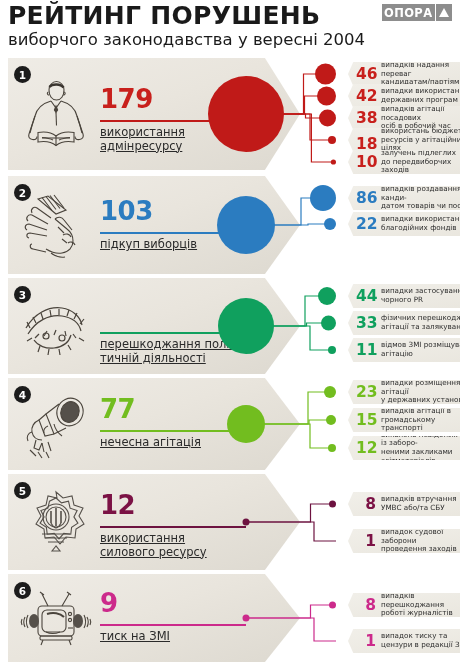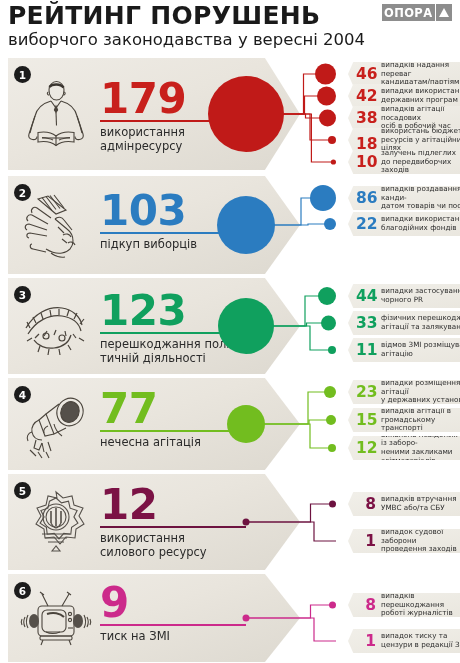--- a/index.html
+++ b/index.html
@@ -65,29 +65,30 @@
     font-size: 10.5px; font-weight: bold;
     display: flex; align-items: center; justify-content: center;
     font-family: "DejaVu Sans", sans-serif;
     z-index: 5;
   }
   .illus { position: absolute; left: 18px; top: 14px; width: 76px; height: 72px; }
   .illus svg { width: 100%; height: 100%; display: block; }
 
   .bignum {
     position: absolute;
-    font-size: 42px; font-weight: bold; line-height: 34px;
+    font-size: 26px; font-weight: bold; line-height: 34px;
     font-family: "DejaVu Sans", sans-serif;
     letter-spacing: -0.5px;
   }
   .underline { position: absolute; height: 1.6px; }
   .cat-label {
     position: absolute;
     font-size: 11.5px; color: #2a2a2a; line-height: 13.5px;
     font-family: "DejaVu Sans", sans-serif;
+    text-decoration: underline;
   }
 
   
   .conn { position: absolute; left: 0; top: 0; pointer-events: none; }
 
   
   .detail {
     position: absolute;
     display: flex; align-items: center;
     height: 24px;
@@ -266,21 +267,20 @@
       <path d="M10 42c8-13 21-20 34-18 10 1.5 17 7 19 15"></path>
       <path d="M12 36l-3-6M18 31l-3-6M25 27l-2-6M33 24l-1-6M41 23l0-6M49 24l2-6M56 27l3-6M62 32l4-5"></path>
       <path d="M14 46l-5 3M21 42l-4 4M29 39l-3 5M38 38l-2 5M47 39l1 5M55 42l3 4M61 46l5 3"></path>
       <path d="M16 48c4 6 12 9 20 8 9-1 15-6 17-13"></path>
       <path d="M22 54l-2 6M31 57l-1 6M41 57l1 6M50 53l3 5"></path>
       <circle cx="28" cy="44" r="3"></circle>
       <circle cx="44" cy="46" r="3"></circle>
     </g>
   </svg>
         </div>
-        <div class="bignum" style="color: rgb(16, 160, 94); left: 100px; top: 16px;">123</div>
         <div class="underline" style="background: rgb(16, 160, 94); left: 100px; top: 54px; width: 146px;"></div>
         <div class="cat-label" style="white-space: pre-line; left: 100px; top: 60px;">перешкоджання полі-
 тичній діяльності</div>
         <div class="detail" style="left: 348px; top: 6px;">
           <div class="detail-chip" style="width: 132px;">
             <span class="detail-num" style="color: rgb(16, 160, 94);">44</span>
             <span class="detail-txt">випадки застосування
 чорного PR</span>
           </div>
         </div>

